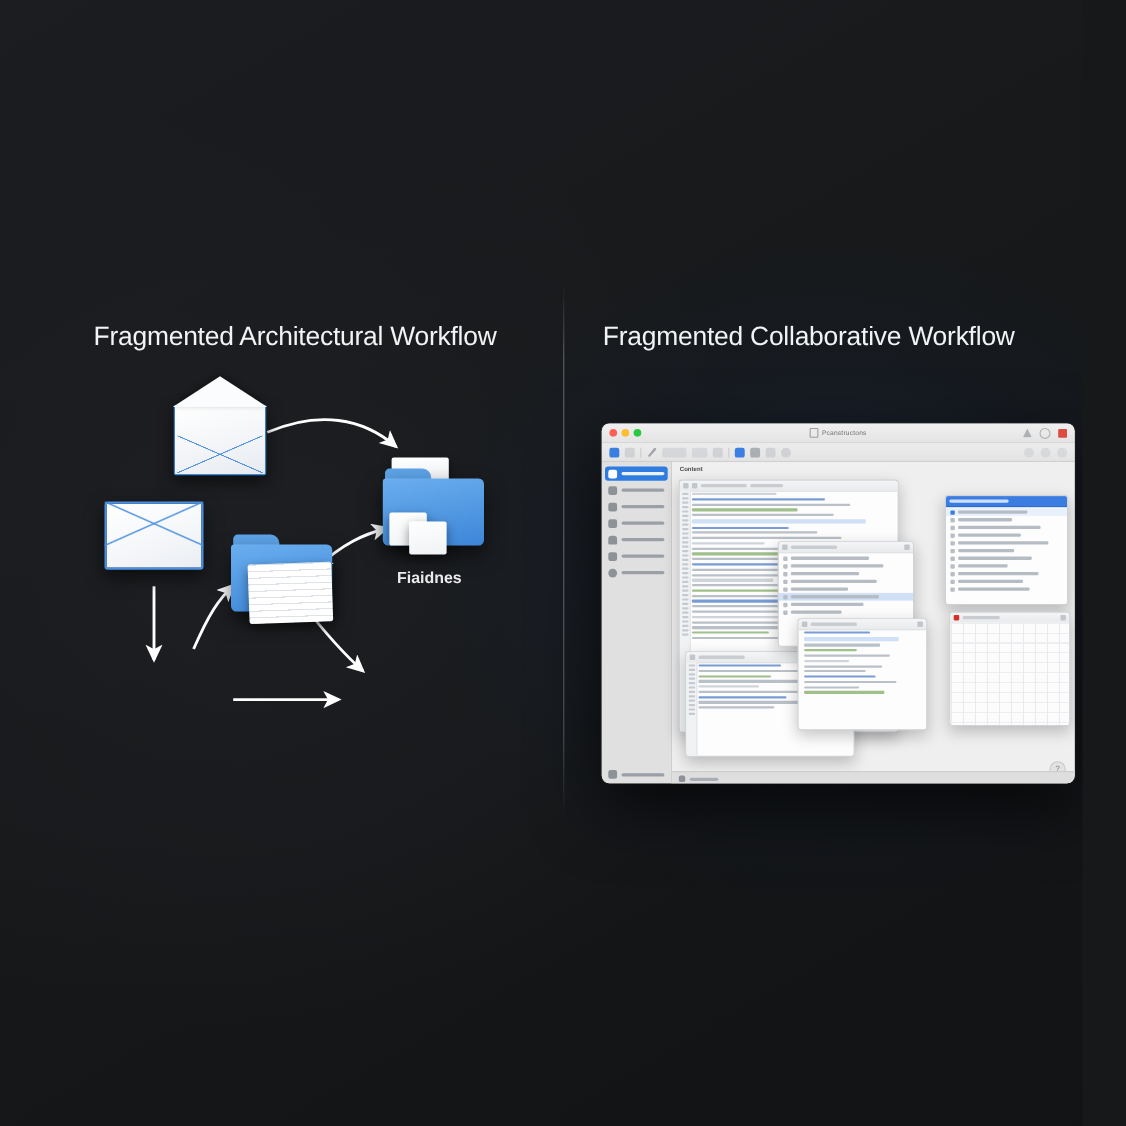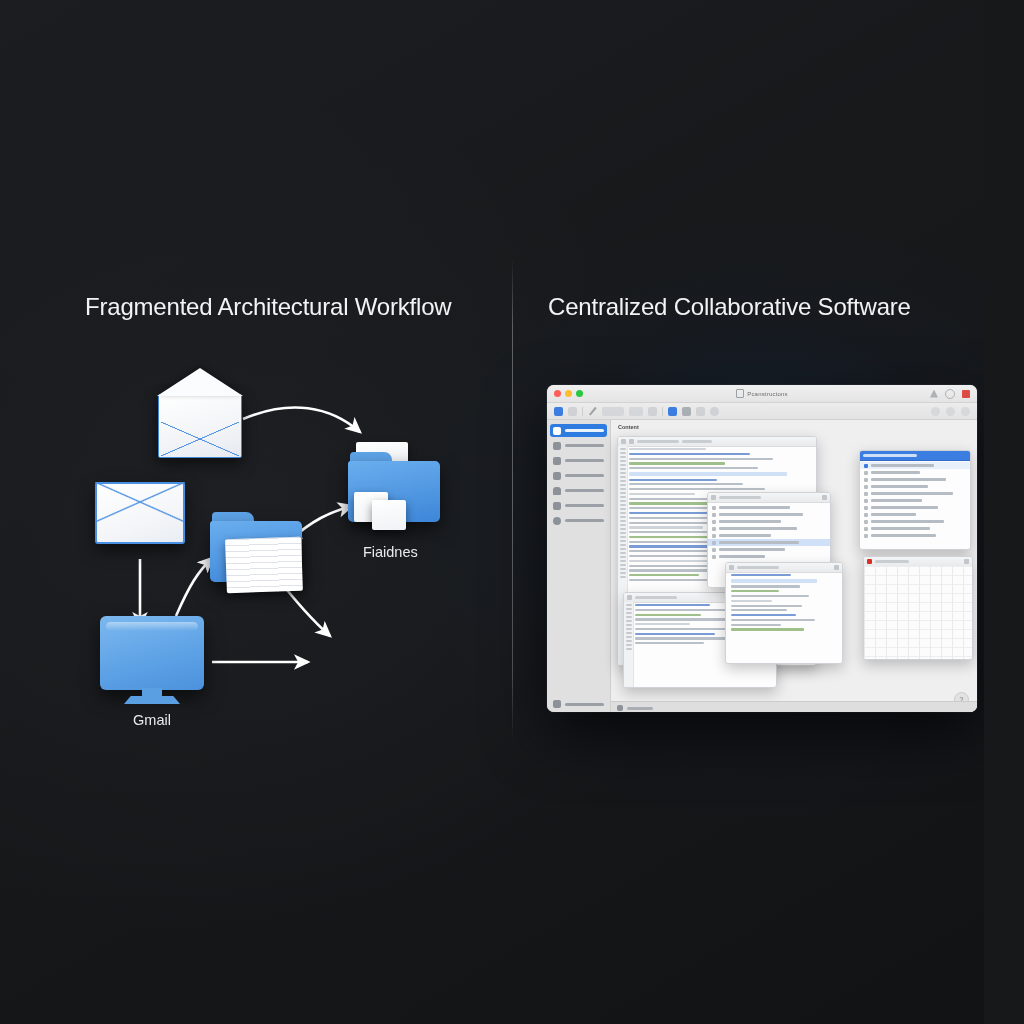--- a/index.html
+++ b/index.html
@@ -25,21 +25,21 @@
   }
   
   .panel-title{
     position:absolute;color:#f2f3f4;font-size:24px;font-weight:400;
     letter-spacing:-0.2px;white-space:nowrap;
   }
   #title-left{left:85px;top:293px;}
   #title-right{left:548px;top:293px;}
 
   
-  #left-panel{position:absolute;left:0;top:344px;width:512px;height:420px;}
+  #left-panel{position:absolute;left:0;top:318px;width:512px;height:420px;font-weight:bold;}
 
   .node{position:absolute;}
   .node-label{
     position:absolute;color:#e9eaec;font-size:14.5px;
     text-align:center;white-space:nowrap;left:50%;transform:translateX(-50%);
   }
 
   
   .env-open{position:absolute;width:84px;height:64px;}
   .env-open .body{
@@ -298,32 +298,24 @@
 
     <div class="node folder" style="left:348px;top:108px;width:92px;height:70px;">
       <div class="sheet" style="left:8px;top:-10px;width:52px;height:24px;"></div>
       <div class="tab"></div>
       <div class="back"></div>
       <div class="sheet" style="left:6px;top:40px;width:34px;height:30px;"></div>
       <div class="sheet" style="left:24px;top:48px;width:34px;height:30px;"></div>
       <div class="node-label" style="top:92px;left:46%;">Fiaidnes</div>
     </div>
 
-    <div class="node monitor" style="left:100px;top:272px;width:104px;height:92px;">
-      <div class="screen">
-        <div class="gloss"></div>
-      </div>
-      <div class="neck"></div>
-      <div class="base"></div>
-      <div class="node-label" style="top:96px;">Gmail</div>
-    </div>
 
   </div>
 
-  <div class="panel-title" id="title-right">Centralized Collaborative Software</div>
+  <div class="panel-title" id="title-right">Fragmented Collaborative Workflow</div>
 
   <div id="app-window">
 
     <div class="titlebar">
       <div class="traffic">
         <div class="dot r"></div>
         <div class="dot y"></div>
         <div class="dot g"></div>
       </div>
       <div class="win-title">

